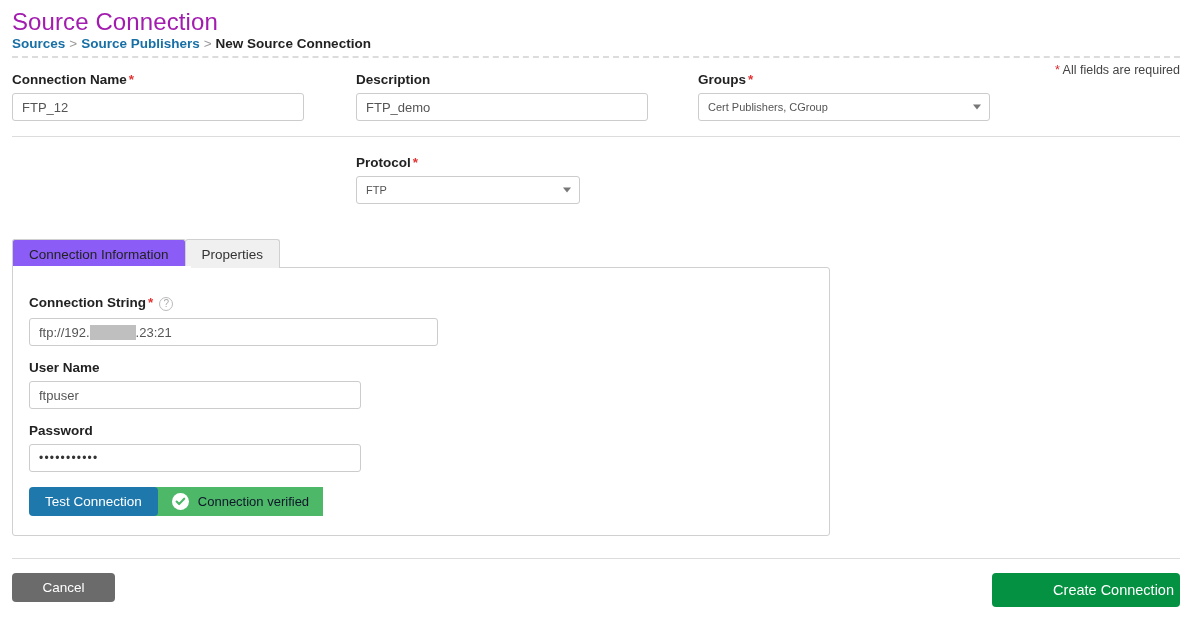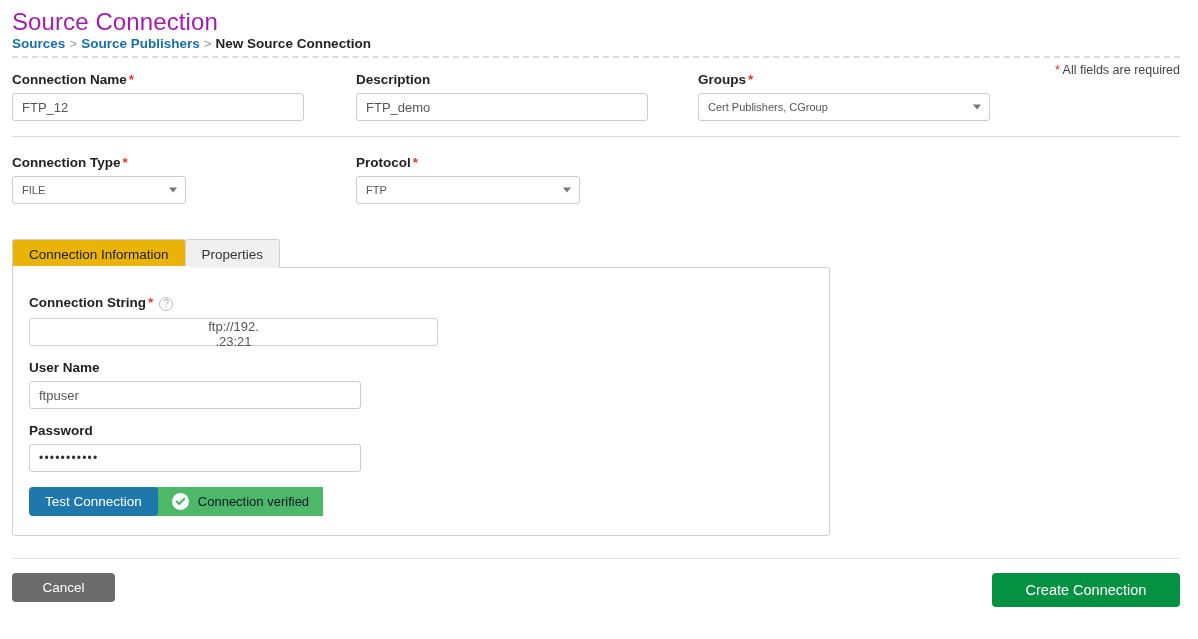--- a/index.html
+++ b/index.html
@@ -94,21 +94,21 @@
     height: 29px; padding: 0 16px;
     display: flex; align-items: center;
     font-size: 13.5px; color: #333333;
     border: 1px solid #d0d0d0;
     border-bottom: none;
     border-radius: 3px 3px 0 0;
     background: #f0f0f0;
     margin-right: -1px;
     white-space: nowrap;
   }
-  .tab.active { background: #eab308; color: #222222; padding-left: 16px; }
+  .tab.active { background: #8b5cf6; color: #222222; padding-left: 16px; }
 
   .tab-panel {
     position: absolute; left: 12px; top: 267px;
     width: 818px; height: 269px;
     border: 1px solid #d0d0d0;
     border-radius: 0 3px 3px 3px;
     background: #ffffff;
   }
   .tab-panel-cover {
     position: absolute; left: 13px; top: 266px;
@@ -128,21 +128,21 @@
     display: inline-block; font-weight: normal;
   }
 
   
   .conn-string-box {
     width: 100%; height: 28px;
     border: 1px solid #cccccc; border-radius: 3px;
     background: #ffffff;
     font-size: 13px; color: #555555;
     padding: 0 9px;
-    display: flex; align-items: center; flex-direction: column;
+    display: flex; align-items: center;
   }
   .redaction {
     display: inline-block;
     width: 46px; height: 15px;
     background: #bfbfbf;
     vertical-align: middle;
   }
 
   
   .test-row { position: absolute; left: 29px; top: 487px; display: flex; align-items: stretch; }
@@ -179,21 +179,21 @@
     border: none; border-radius: 4px;
     font-family: "Liberation Sans", sans-serif;
     font-size: 13.5px; cursor: pointer;
   }
   .create-btn {
     position: absolute; right: 18px; top: 573px;
     width: 188px; height: 34px;
     background: #059142; color: #ffffff;
     border: none; border-radius: 4px;
     font-family: "Liberation Sans", sans-serif;
-    font-size: 14.5px; cursor: pointer;
+    font-size: 14.5px; cursor: pointer; text-align: right;
   }
 </style>
 </head>
 <body>
 
 <div class="page">
 
   <div class="page-title">Source Connection</div>
 
   <div class="breadcrumb">
@@ -220,27 +220,20 @@
   <div class="field" id="f-groups">
     <span class="field-label"><span>Groups</span><span class="star">*</span></span>
     <div class="select-wrap">
       <div class="select-box">Cert Publishers,  CGroup</div>
       <span class="caret"></span>
     </div>
   </div>
 
   <div class="solid-divider" id="divider-row1"></div>
 
-  <div class="field" id="f-conn-type">
-    <span class="field-label"><span>Connection Type</span><span class="star">*</span></span>
-    <div class="select-wrap">
-      <div class="select-box">FILE</div>
-      <span class="caret"></span>
-    </div>
-  </div>
 
   <div class="field" id="f-protocol">
     <span class="field-label"><span>Protocol</span><span class="star">*</span></span>
     <div class="select-wrap">
       <div class="select-box">FTP</div>
       <span class="caret"></span>
     </div>
   </div>
 
   <div class="tabs">

